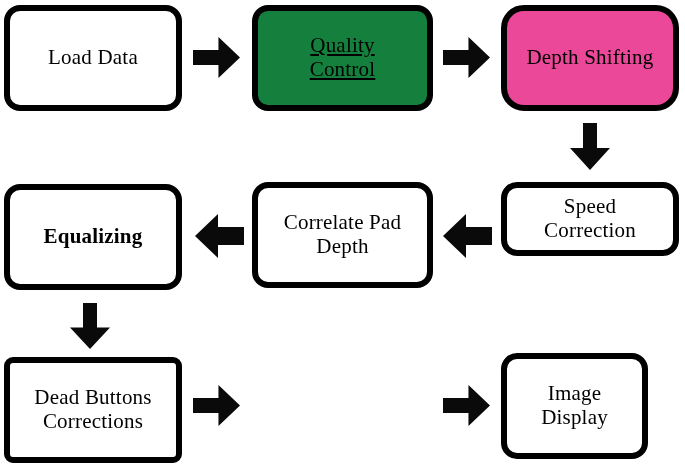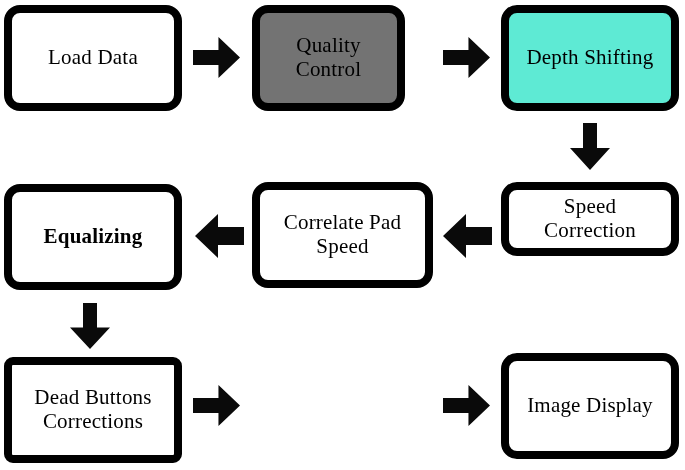--- a/index.html
+++ b/index.html
@@ -15,21 +15,21 @@
     position: relative;
     width: 685px;
     height: 470px;
     background: #ffffff;
     overflow: hidden;
   }
   .node {
     position: absolute;
     box-sizing: border-box;
     background: #ffffff;
-    border: 8px solid #6d28d9;
+    border: 6px solid #6d28d9;
     border-radius: 16px;
     display: flex;
     align-items: center;
     justify-content: center;
     text-align: center;
   }
   .node-label {
     font-family: "Liberation Serif", "DejaVu Serif", serif;
     font-size: 21px;
     line-height: 1.12;
@@ -90,38 +90,38 @@
       </svg>
     </div>
     <div class="arrow" style="left: 443px; top: 385px; width: 47px; height: 41px;">
       <svg viewBox="0 0 48 41" preserveAspectRatio="none">
         <path d="M0,13 L26,13 L26,0 L48,20.5 L26,41 L26,28 L0,28 Z" fill="#0a0a0a"></path>
       </svg>
     </div>
     <div class="node" style="left: 4px; top: 5px; width: 178px; height: 106px; background: rgb(255, 255, 255); border-color: rgb(0, 0, 0);">
       <span class="node-label" style="color: rgb(0, 0, 0);">Load Data</span>
     </div>
-    <div class="node" style="left: 252px; top: 5px; width: 153px; height: 106px; background: #737373; border-color: rgb(0, 0, 0);">
+    <div class="node" style="left: 252px; top: 5px; width: 181px; height: 106px; background: #15803d; border-color: rgb(0, 0, 0); text-decoration: underline;">
       <span class="node-label" style="color: rgb(0, 0, 0);">Quality
 Control</span>
     </div>
-    <div class="node" style="left: 501px; top: 5px; width: 178px; height: 106px; background: #5eead4; border-color: rgb(0, 0, 0);">
+    <div class="node" style="left: 501px; top: 5px; width: 178px; height: 106px; background: #ec4899; border-color: rgb(0, 0, 0); border-radius: 23px;">
       <span class="node-label" style="color: rgb(0, 0, 0);">Depth Shifting</span>
     </div>
     <div class="node" style="left: 501px; top: 182px; width: 178px; height: 74px; background: rgb(255, 255, 255); border-color: rgb(0, 0, 0);">
       <span class="node-label" style="color: rgb(0, 0, 0);">Speed
 Correction</span>
     </div>
     <div class="node" style="left: 252px; top: 182px; width: 181px; height: 106px; background: rgb(255, 255, 255); border-color: rgb(0, 0, 0);">
       <span class="node-label" style="color: rgb(0, 0, 0);">Correlate Pad
-Speed</span>
+Depth</span>
     </div>
     <div class="node" style="left: 4px; top: 184px; width: 178px; height: 106px; background: rgb(255, 255, 255); border-color: rgb(0, 0, 0);">
       <span class="node-label" style="color: rgb(0, 0, 0); font-weight: bold;">Equalizing</span>
     </div>
     <div class="node" style="left: 4px; top: 357px; width: 178px; height: 106px; background: rgb(255, 255, 255); border-color: rgb(0, 0, 0); border-radius: 9px;">
       <span class="node-label" style="color: rgb(0, 0, 0);">Dead Buttons
 Corrections</span>
     </div>
-    <div class="node" style="left: 501px; top: 353px; width: 178px; height: 106px; background: rgb(255, 255, 255); border-color: rgb(0, 0, 0);">
+    <div class="node" style="left: 501px; top: 353px; width: 147px; height: 106px; background: rgb(255, 255, 255); border-color: rgb(0, 0, 0);">
       <span class="node-label" style="color: rgb(0, 0, 0);">Image  Display</span>
     </div>
   </div>
 
 </body></html>

